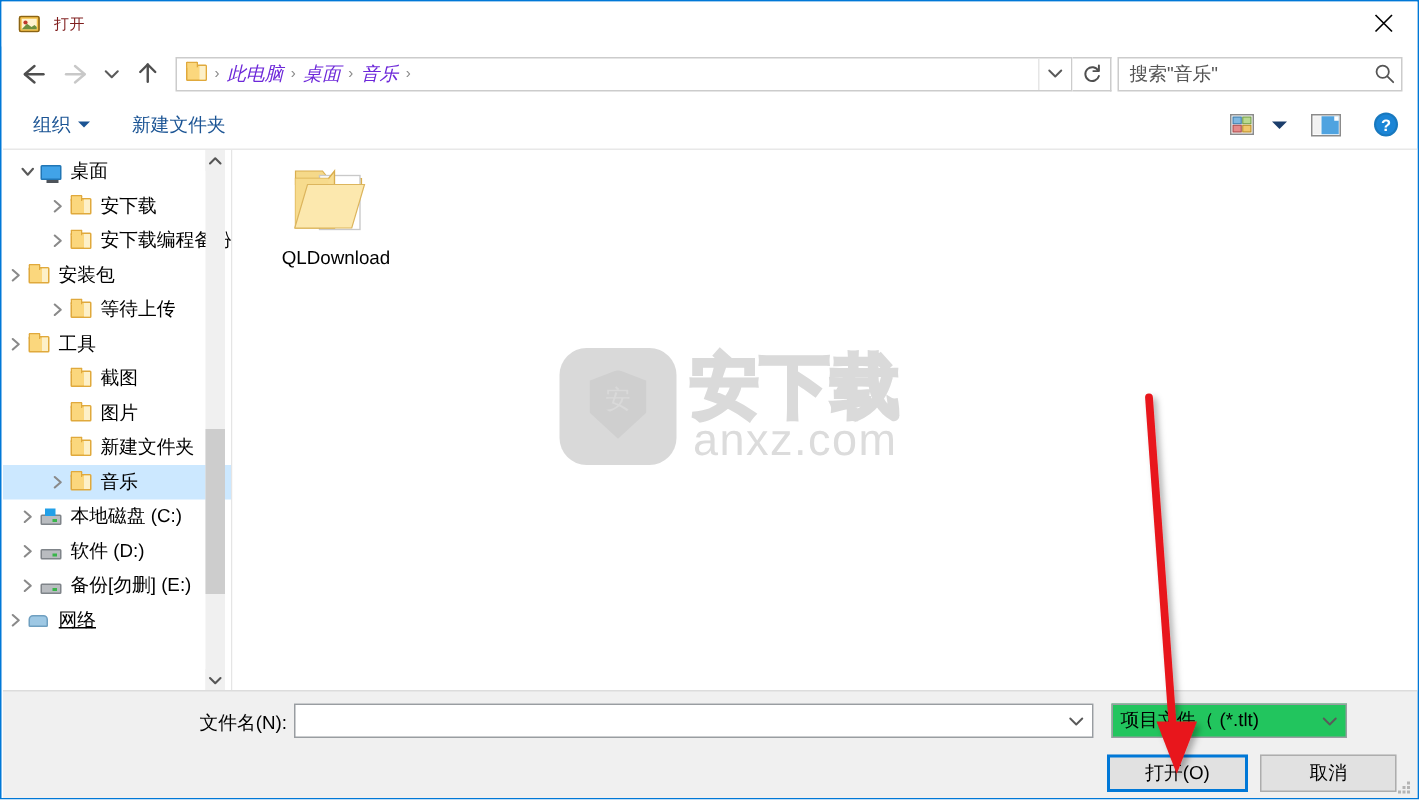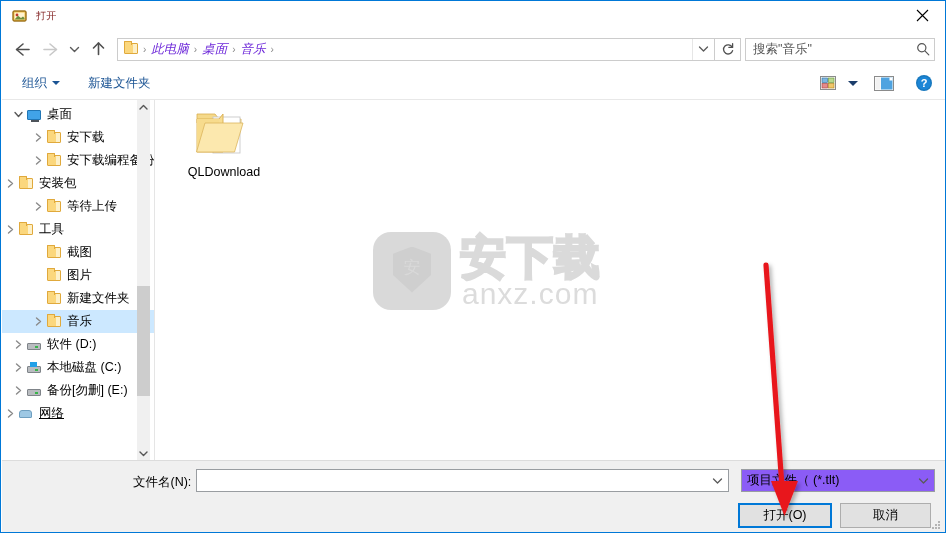--- a/index.html
+++ b/index.html
@@ -381,22 +381,22 @@
     font-size: 12.5px;
     padding-left: 4px;
     color: #000;
   }
   #filename-caret {
     width: 21px; height: 21px; flex: none;
     display: flex; align-items: center; justify-content: center;
   }
   #filetype-combo {
     position: absolute; left: 739px; top: 8px;
-    width: 194px; height: 23px;
-    background: #8b5cf6;
+    width: 157px; height: 23px;
+    background: #22c55e;
     border: 1px solid #999da1;
     display: flex; align-items: center;
   }
   #filetype-value {
     flex: 1 1 auto; min-width: 0;
     font-size: 12.5px;
     padding-left: 5px;
     white-space: nowrap; overflow: hidden;
     color: #000;
   }
@@ -658,34 +658,34 @@
             </div>
             <span class="t-label">音乐</span>
           </div>
           <div class="tree-item" style="padding-left: 8px;">
             <div class="tw">
               <svg width="9" height="9" viewBox="0 0 9 9">
                 <path d="M2.5 1 L6.5 4.5 L2.5 8" stroke="#8a8a8a" stroke-width="1.4" fill="none" stroke-linecap="round" stroke-linejoin="round"></path>
               </svg>
             </div>
             <div class="t-icon">
+              <div class="drive16 drive16-win"></div>
+            </div>
+            <span class="t-label">本地磁盘 (C:)</span>
+          </div>
+          <div class="tree-item" style="padding-left: 8px;">
+            <div class="tw">
+              <svg width="9" height="9" viewBox="0 0 9 9">
+                <path d="M2.5 1 L6.5 4.5 L2.5 8" stroke="#8a8a8a" stroke-width="1.4" fill="none" stroke-linecap="round" stroke-linejoin="round"></path>
+              </svg>
+            </div>
+            <div class="t-icon">
               <div class="drive16"></div>
             </div>
             <span class="t-label">软件 (D:)</span>
-          </div>
-          <div class="tree-item" style="padding-left: 8px;">
-            <div class="tw">
-              <svg width="9" height="9" viewBox="0 0 9 9">
-                <path d="M2.5 1 L6.5 4.5 L2.5 8" stroke="#8a8a8a" stroke-width="1.4" fill="none" stroke-linecap="round" stroke-linejoin="round"></path>
-              </svg>
-            </div>
-            <div class="t-icon">
-              <div class="drive16 drive16-win"></div>
-            </div>
-            <span class="t-label">本地磁盘 (C:)</span>
           </div>
           <div class="tree-item" style="padding-left: 8px;">
             <div class="tw">
               <svg width="9" height="9" viewBox="0 0 9 9">
                 <path d="M2.5 1 L6.5 4.5 L2.5 8" stroke="#8a8a8a" stroke-width="1.4" fill="none" stroke-linecap="round" stroke-linejoin="round"></path>
               </svg>
             </div>
             <div class="t-icon">
               <div class="drive16"></div>
             </div>

